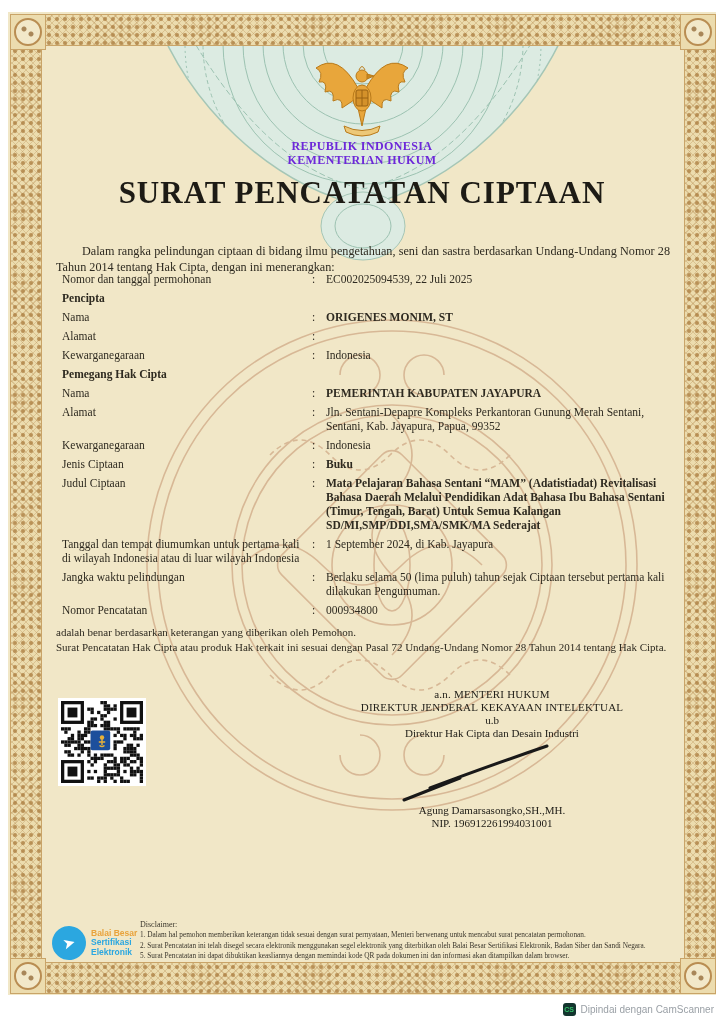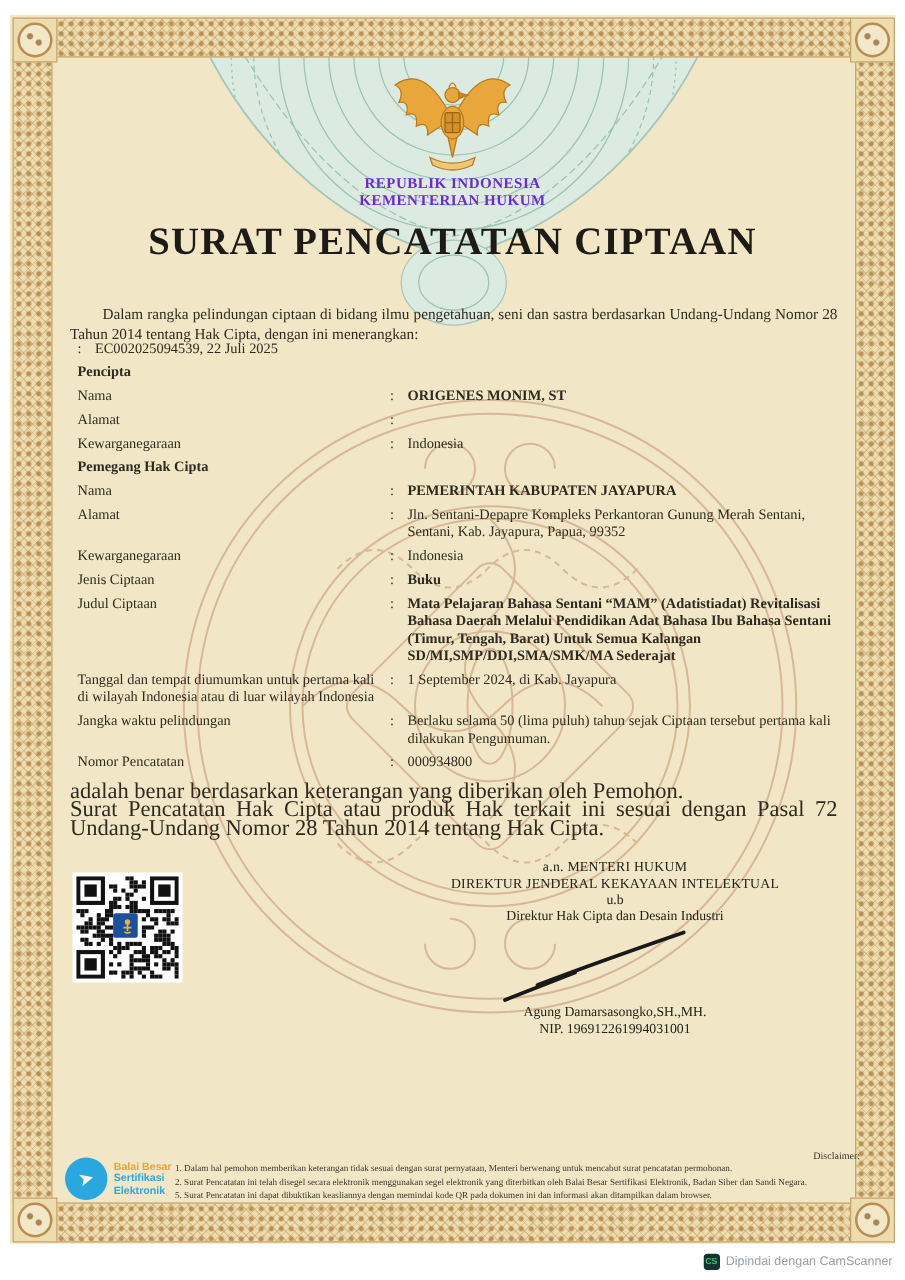--- a/index.html
+++ b/index.html
@@ -39,32 +39,32 @@
     text-align:justify;text-indent:26px;}
 
   .content{position:absolute;left:62px;top:272px;width:604px;font-size:11.5px;line-height:14px;}
   .frow{display:flex;margin-bottom:5px;}
   .flabel{width:246px;flex:none;padding-right:4px;}
   .fcolon{width:14px;flex:none;}
   .fcolon::before{content:":";}
   .fvalue{flex:1;}
   .fheading{font-weight:bold;margin-bottom:5px;}
   .bold{font-weight:bold;}
-  .closing{margin-top:8px;margin-left:-6px;width:614px;text-align:justify;font-size:18px;line-height:15px;}
+  .closing{margin-top:8px;margin-left:-6px;width:614px;text-align:justify;font-size:11px;line-height:15px;}
 
   .signature{position:absolute;left:320px;top:688px;width:344px;text-align:center;
     font-size:11px;line-height:13px;color:#23211b;}
   .signature .caps{letter-spacing:.2px;}
   .scribble{display:block;margin:2px auto 0 auto;}
 
   .qr-box{position:absolute;left:58px;top:698px;width:88px;height:88px;background:#ffffff;
     padding:3px;box-sizing:border-box;}
 
   .disclaimer{position:absolute;left:140px;top:919px;width:548px;color:#3a362c;}
-  .disclaimer .d-title{font-size:8px;line-height:11px;text-align:right;}
+  .disclaimer .d-title{font-size:8px;line-height:11px;}
   .disclaimer .d-item{font-size:7.3px;line-height:10.5px;}
 
   .bsre{position:absolute;left:52px;top:926px;display:flex;align-items:center;gap:5px;}
   .bsre-icon{width:34px;height:34px;border-radius:50%;background:#2ba7e0;display:flex;
     align-items:center;justify-content:center;color:#ffffff;font-size:15px;
     font-family:"Liberation Sans",sans-serif;transform:rotate(-15deg);}
   .bsre-text{font-family:"Liberation Sans",sans-serif;font-weight:bold;font-size:8.5px;line-height:9.5px;}
   .bsre-l1{color:#e8a33d;} .bsre-l2,.bsre-l3{color:#2ba7e0;}
 
   .scanner-badge{position:absolute;right:10px;top:1003px;display:flex;align-items:center;gap:5px;
@@ -154,20 +154,21 @@
 
   <div class="gov-lines">
     <div>REPUBLIK INDONESIA</div>
     <div>KEMENTERIAN HUKUM</div>
   </div>
   <div class="doc-title">SURAT PENCATATAN CIPTAAN</div>
   <p class="intro">Dalam rangka pelindungan ciptaan di bidang ilmu pengetahuan, seni dan sastra berdasarkan Undang-Undang Nomor 28 Tahun 2014 tentang Hak Cipta, dengan ini menerangkan:</p>
 
   <div class="content">
     <div class="frow">
+        <span class="flabel">Nomor dan tanggal permohonan</span>
         <span class="fcolon"></span>
         <span class="fvalue">EC002025094539, 22 Juli 2025</span>
       </div>
     <div class="fheading">Pencipta</div>
     <div class="frow">
         <span class="flabel">Nama</span>
         <span class="fcolon"></span>
         <span class="fvalue bold">ORIGENES MONIM, ST</span>
       </div>
     <div class="frow">

